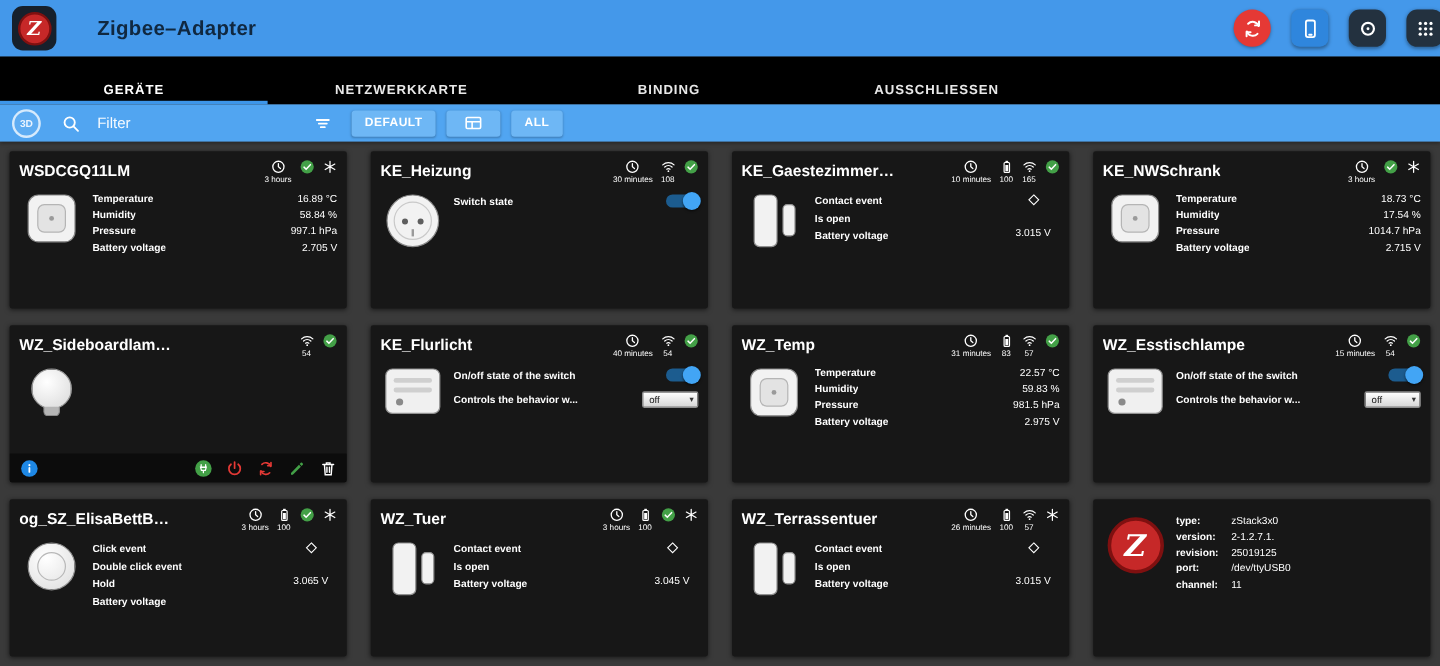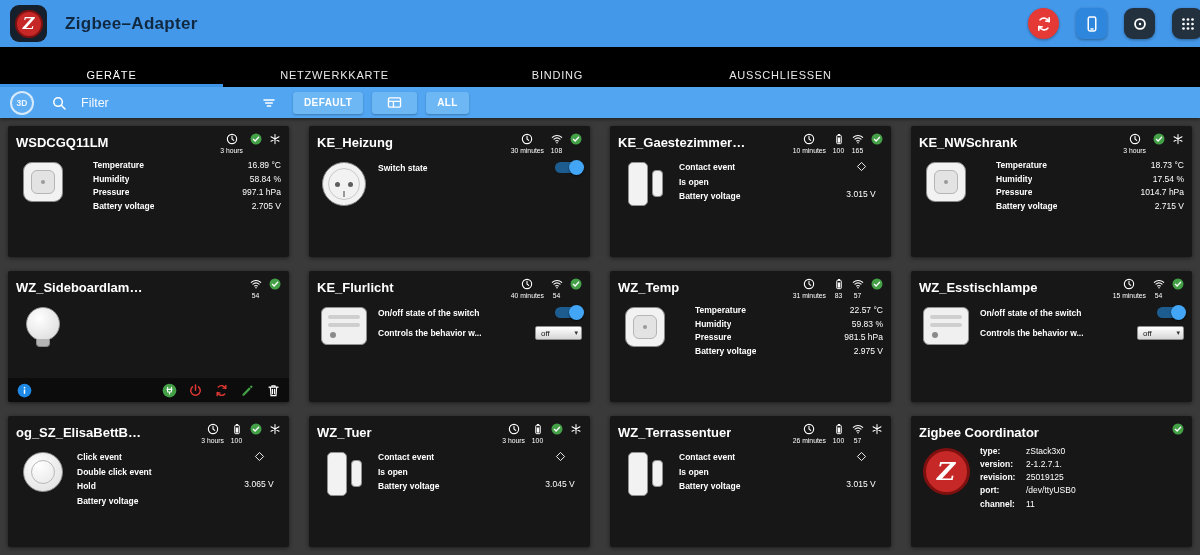--- a/index.html
+++ b/index.html
@@ -5,33 +5,33 @@
   html,body{margin:0;padding:0;width:1200px;height:555px;overflow:hidden;background:#3a3a3a;
     font-family:"Liberation Sans","DejaVu Sans",sans-serif;-webkit-font-smoothing:antialiased;}
   *{box-sizing:border-box;}
 
   
   .topbar{height:47px;background:#4498ea;display:flex;align-items:center;padding:0 10px;position:relative;
     box-shadow:0 2px 4px rgba(0,0,0,.4);z-index:5;}
   .logo{width:37px;height:37px;border-radius:9px;background:#16202c;display:flex;align-items:center;justify-content:center;margin-right:18px;}
   .logo-in{width:28px;height:28px;border-radius:50%;background:#c62828;border:2px solid #7f1010;display:flex;align-items:center;justify-content:center;}
   .logo-in span{color:#fff;font-weight:bold;font-style:italic;font-size:16px;font-family:"DejaVu Serif",serif;}
-  .title{font-size:17px;font-weight:bold;color:#102840;margin:0;letter-spacing:.3px;}
+  .title{font-size:17px;font-weight:bold;color:#102840;margin:16px;letter-spacing:.3px;}
   .top-actions{margin-left:auto;display:flex;align-items:center;gap:17px;}
   .hbtn{width:31px;height:31px;border:none;display:flex;align-items:center;justify-content:center;cursor:pointer;padding:0;}
   .hbtn svg{width:18px;height:18px;display:block;}
   .hbtn.red{background:#e53935;border-radius:50%;box-shadow:0 1px 3px rgba(0,0,0,.35);}
   .hbtn.blue{background:#2f86dd;border-radius:7px;box-shadow:0 1px 3px rgba(0,0,0,.35);}
   .hbtn.dark{background:#23313f;border-radius:9px;box-shadow:0 1px 3px rgba(0,0,0,.35);}
   .hbtn.clip{margin-right:-13px;}
 
   
   .tabs{height:40px;background:#000;display:flex;align-items:stretch;}
   .tab{width:223px;display:flex;align-items:center;justify-content:center;color:#e8e8e8;font-size:11px;
-    font-weight:normal;letter-spacing:.8px;cursor:pointer;border-bottom:3px solid transparent;padding-top:18px;}
+    font-weight:bold;letter-spacing:.8px;cursor:pointer;border-bottom:3px solid transparent;padding-top:18px;}
   .tab.active{color:#fff;border-bottom-color:#3d96ea;}
 
   
   .toolbar{height:31px;background:#51a5f1;display:flex;align-items:center;padding:0 10px;box-shadow:0 2px 3px rgba(0,0,0,.35);position:relative;z-index:4;}
   .btn-3d{width:24px;height:24px;border-radius:50%;border:2px solid rgba(255,255,255,.75);color:#eaf4ff;
     font-size:8.5px;font-weight:bold;display:flex;align-items:center;justify-content:center;margin-right:16px;cursor:pointer;background:rgba(255,255,255,.08);}
   .tb-icon{width:17px;height:17px;display:flex;align-items:center;justify-content:center;cursor:pointer;}
   .tb-icon svg{width:16px;height:16px;display:block;}
   .filter-input{background:transparent;border:none;outline:none;color:#fff;font-size:12.5px;width:175px;margin-left:12px;font-family:inherit;}
   .filter-input::placeholder{color:rgba(255,255,255,.95);}
@@ -51,21 +51,21 @@
   .meta{display:flex;gap:6px;align-items:flex-start;}
   .meta-item{display:flex;flex-direction:column;align-items:center;min-width:13px;}
   .mi svg{width:12px;height:12px;display:block;color:#fff;}
   .meta-text{font-size:6.8px;margin-top:2px;white-space:nowrap;color:#fff;}
 
   .card-content{display:flex;margin-top:6px;gap:7px;}
   .dev-image{width:54px;display:flex;justify-content:center;align-items:flex-start;padding-top:2px;flex-shrink:0;}
   .card-body{flex:1;min-width:0;}
 
   
-  .frow{display:flex;justify-content:space-between;align-items:baseline;margin-bottom:3.5px;margin-left:16px;}
+  .frow{display:flex;justify-content:space-between;align-items:baseline;margin-bottom:3.5px;}
   .flabel{font-size:8.5px;font-weight:bold;white-space:nowrap;overflow:hidden;text-overflow:ellipsis;}
   .fvalue{font-size:8.5px;text-align:right;white-space:nowrap;margin-left:6px;}
 
   
   .events{display:flex;}
   .ev-labels{flex:1;display:flex;flex-direction:column;gap:4.5px;margin-top:2px;min-width:0;}
   .ev-label{font-size:8.5px;font-weight:bold;white-space:nowrap;overflow:hidden;text-overflow:ellipsis;}
   .ev-right{width:44px;display:flex;flex-direction:column;align-items:center;flex-shrink:0;}
   .ev-right .diamond svg{width:13px;height:13px;}
   .ev-volt{font-size:8.5px;margin-top:16px;white-space:nowrap;}
@@ -883,33 +883,20 @@
               <svg viewBox="0 0 24 24" fill="none" stroke="currentColor" stroke-width="1.7">
                 <path d="M12 4.5l7.5 7.5-7.5 7.5L4.5 12z"></path>
               </svg>
             </span>
             <div class="ev-volt">3.015 V</div>
           </div>
         </div>
       </div>
     </div>
     <div class="card">
-      <div class="card-head">
-        <div class="card-title">Zigbee Coordinator</div>
-        <div class="meta">
-          <span class="meta-item">
-            <span class="mi">
-              <svg viewBox="0 0 24 24">
-                <circle cx="12" cy="12" r="11" fill="#43a047"></circle>
-                <path d="M6.7 12.6l3.5 3.4 7.1-7.6" fill="none" stroke="#fff" stroke-width="2.5" stroke-linecap="round"></path>
-              </svg>
-            </span>
-          </span>
-        </div>
-      </div>
       <div class="card-content">
         <div class="dev-image">
           <div class="dev-zigbee">
             <span>Z</span>
           </div>
         </div>
         <div class="card-body">
           <div class="info-row">
             <span class="info-label">type:</span>
             <span class="info-value">zStack3x0</span>

